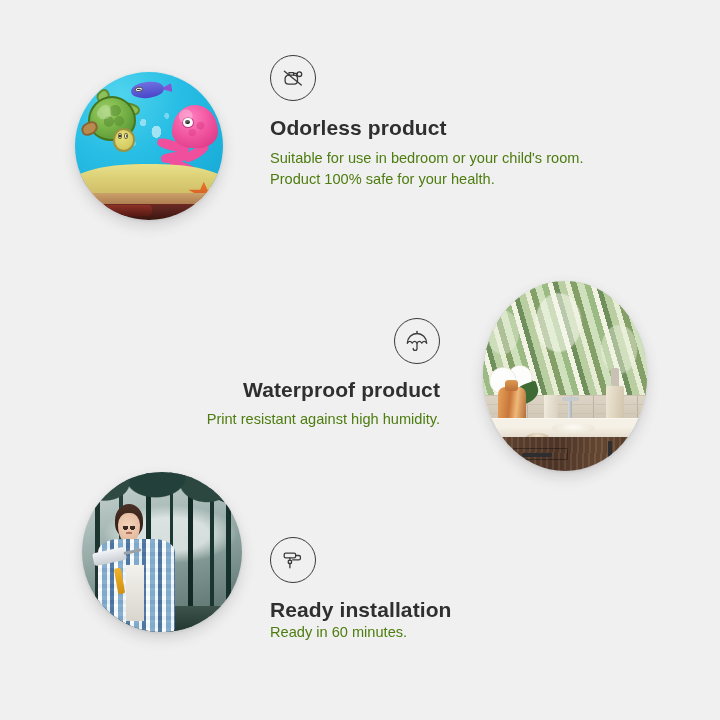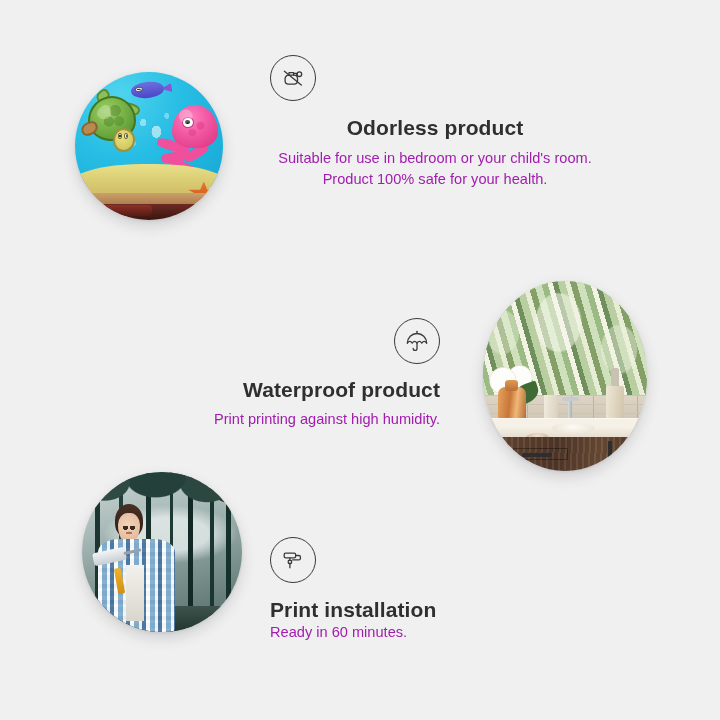--- a/index.html
+++ b/index.html
@@ -400,26 +400,26 @@
   .feature-title {
     font-size: 21px;
     font-weight: 600;
     color: #2f2f2f;
     letter-spacing: .1px;
     line-height: 1.2;
     white-space: nowrap;
   }
   .feature-desc {
     font-size: 14.6px;
-    color: #a21caf;
+    color: #4d7c0f;
     line-height: 1.45;
   }
 
   
-  #feature-odorless { left: 270px; top: 55px; width: 330px; text-align: center; }
+  #feature-odorless { left: 270px; top: 55px; width: 330px; }
   #feature-odorless .feature-title { margin-top: 14px; }
   #feature-odorless .feature-desc { margin-top: 8px; }
 
   
   #feature-waterproof { left: 150px; top: 318px; width: 290px; text-align: right; }
   #feature-waterproof .feature-icon { margin-left: auto; }
   #feature-waterproof .feature-title { margin-top: 13px; }
   #feature-waterproof .feature-desc { margin-top: 7px; }
 
   
@@ -538,30 +538,30 @@
   <div class="feature" id="feature-waterproof">
     <div class="feature-icon">
       <svg width="28" height="28" viewBox="0 0 28 28" fill="none" stroke="#3a3a3a" stroke-width="1.3" stroke-linecap="round" stroke-linejoin="round">
         <path d="M4.4 16.1c0-5.3 4.3-9.6 9.6-9.6s9.6 4.3 9.6 9.6"></path>
         <path d="M4.4 16.1c1.6-2.2 3.2-2.2 4.8 0 1.6-2.2 3.2-2.2 4.8 0 1.6-2.2 3.2-2.2 4.8 0 1.6-2.2 3.2-2.2 4.8 0"></path>
         <path d="M14 6.5V4.3"></path>
         <path d="M14 16.1v5.3a1.9 1.9 0 0 1-3.8 0"></path>
       </svg>
     </div>
     <div class="feature-title">Waterproof product</div>
-    <div class="feature-desc">Print printing against high humidity.</div>
+    <div class="feature-desc">Print resistant against high humidity.</div>
   </div>
 
   <div class="feature" id="feature-installation">
     <div class="feature-icon">
       <svg width="28" height="28" viewBox="0 0 28 28" fill="none" stroke="#3a3a3a" stroke-width="1.3" stroke-linecap="round" stroke-linejoin="round">
         <rect x="5.2" y="7.2" width="11.4" height="4.6" rx="1.4"></rect>
         <path d="M16.6 9.5h3.3a1.5 1.5 0 0 1 1.5 1.5v1.4a1.5 1.5 0 0 1-1.5 1.5h-6.2"></path>
         <path d="M10.9 11.8v2.6"></path>
         <rect x="9.3" y="14.4" width="3.2" height="3.1" rx=".7"></rect>
         <path d="M10.9 17.5v4.3"></path>
       </svg>
     </div>
-    <div class="feature-title">Print installation</div>
+    <div class="feature-title">Ready installation</div>
     <div class="feature-desc">Ready in 60 minutes.</div>
   </div>
 
 </div>
 
 </body></html>

